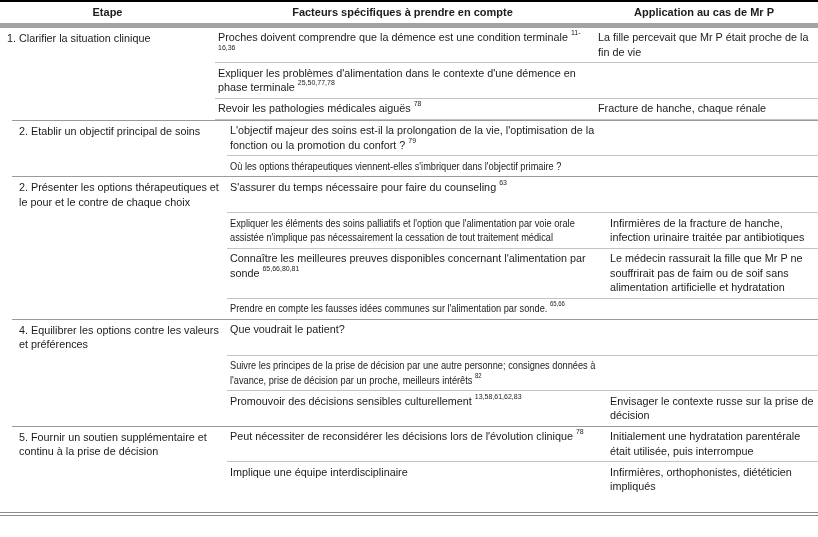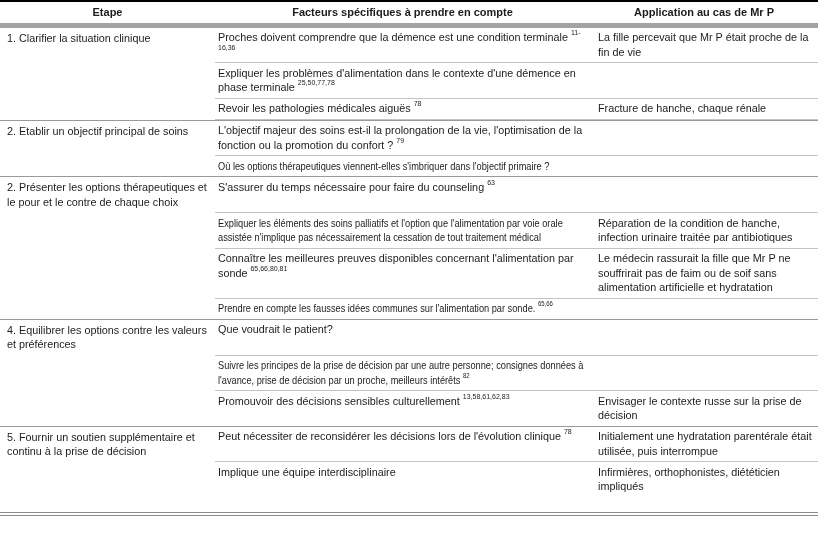--- a/index.html
+++ b/index.html
@@ -34,20 +34,21 @@
     font-weight: bold;
     font-size: 11px;
     padding: 3px 4px 3px 4px;
   }
   .section {
     display: grid;
     grid-template-columns: 215px 1fr;
   }
   .section + .section {
     border-top: 1px solid #9a9a9a;
+    margin-left: 12px;
   }
   .etape-cell {
     padding: 3px 4px 3px 7px;
   }
   .rows {
     display: block;
   }
   .subrow {
     display: grid;
     grid-template-columns: 375px 1fr;
@@ -148,21 +149,21 @@
               </div>
               <div class="cell app-cell">
                 <div class="text"></div>
               </div>
             </div>
             <div class="subrow">
               <div class="cell facteur-cell">
                 <div class="condensed">Expliquer les éléments des soins palliatifs  et l'option que l'alimentation par voie orale assistée n'implique pas nécessairement la cessation de tout traitement médical</div>
               </div>
               <div class="cell app-cell">
-                <div class="text">Réparation de la condition de hanche, infection urinaire traitée par antibiotiques</div>
+                <div class="text">Infirmières de la fracture de hanche, infection urinaire traitée par antibiotiques</div>
               </div>
             </div>
             <div class="subrow">
               <div class="cell facteur-cell">
                 <div class="text">Connaître les meilleures preuves disponibles concernant l'alimentation par sonde <sup>65,66,80,81</sup></div>
               </div>
               <div class="cell app-cell">
                 <div class="text">Le médecin rassurait la fille que Mr P ne souffrirait pas de faim ou de soif sans alimentation artificielle et hydratation</div>
               </div>
             </div>

